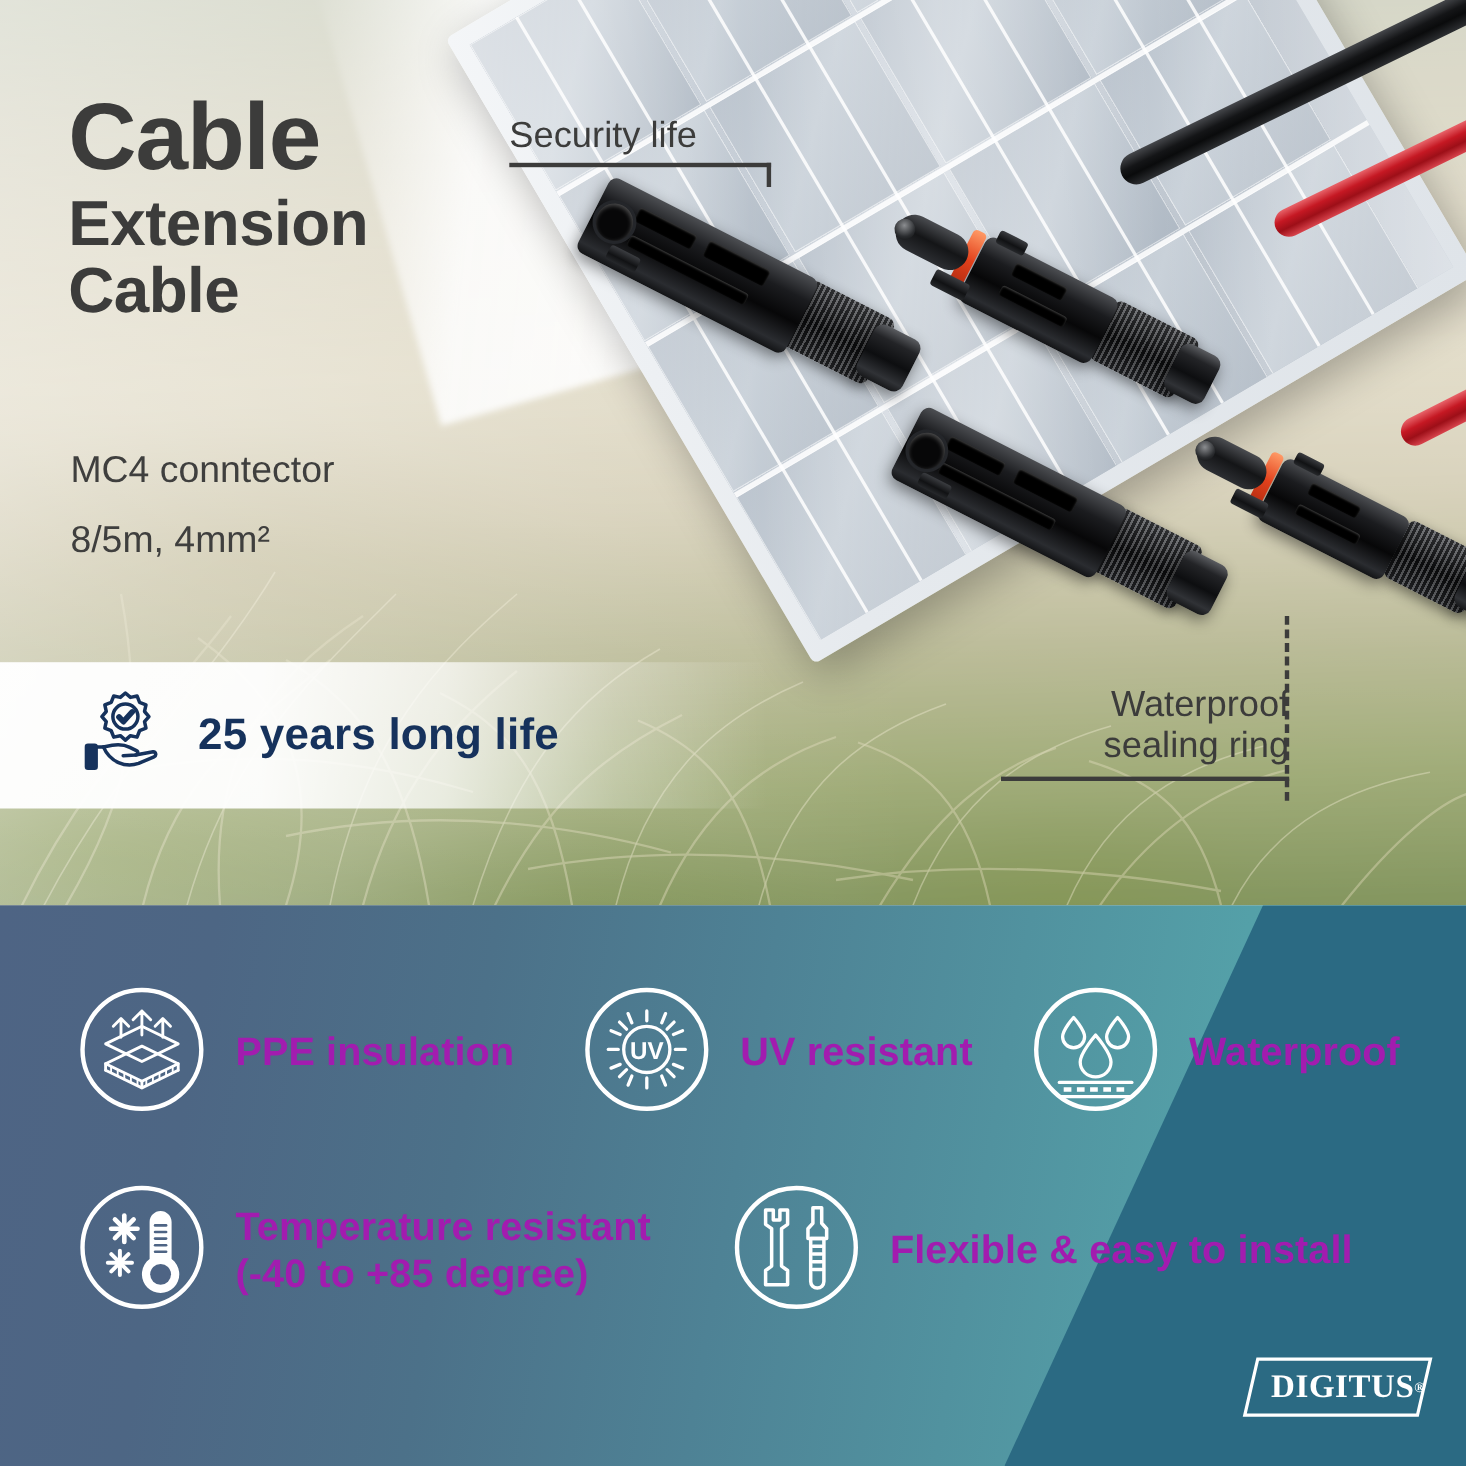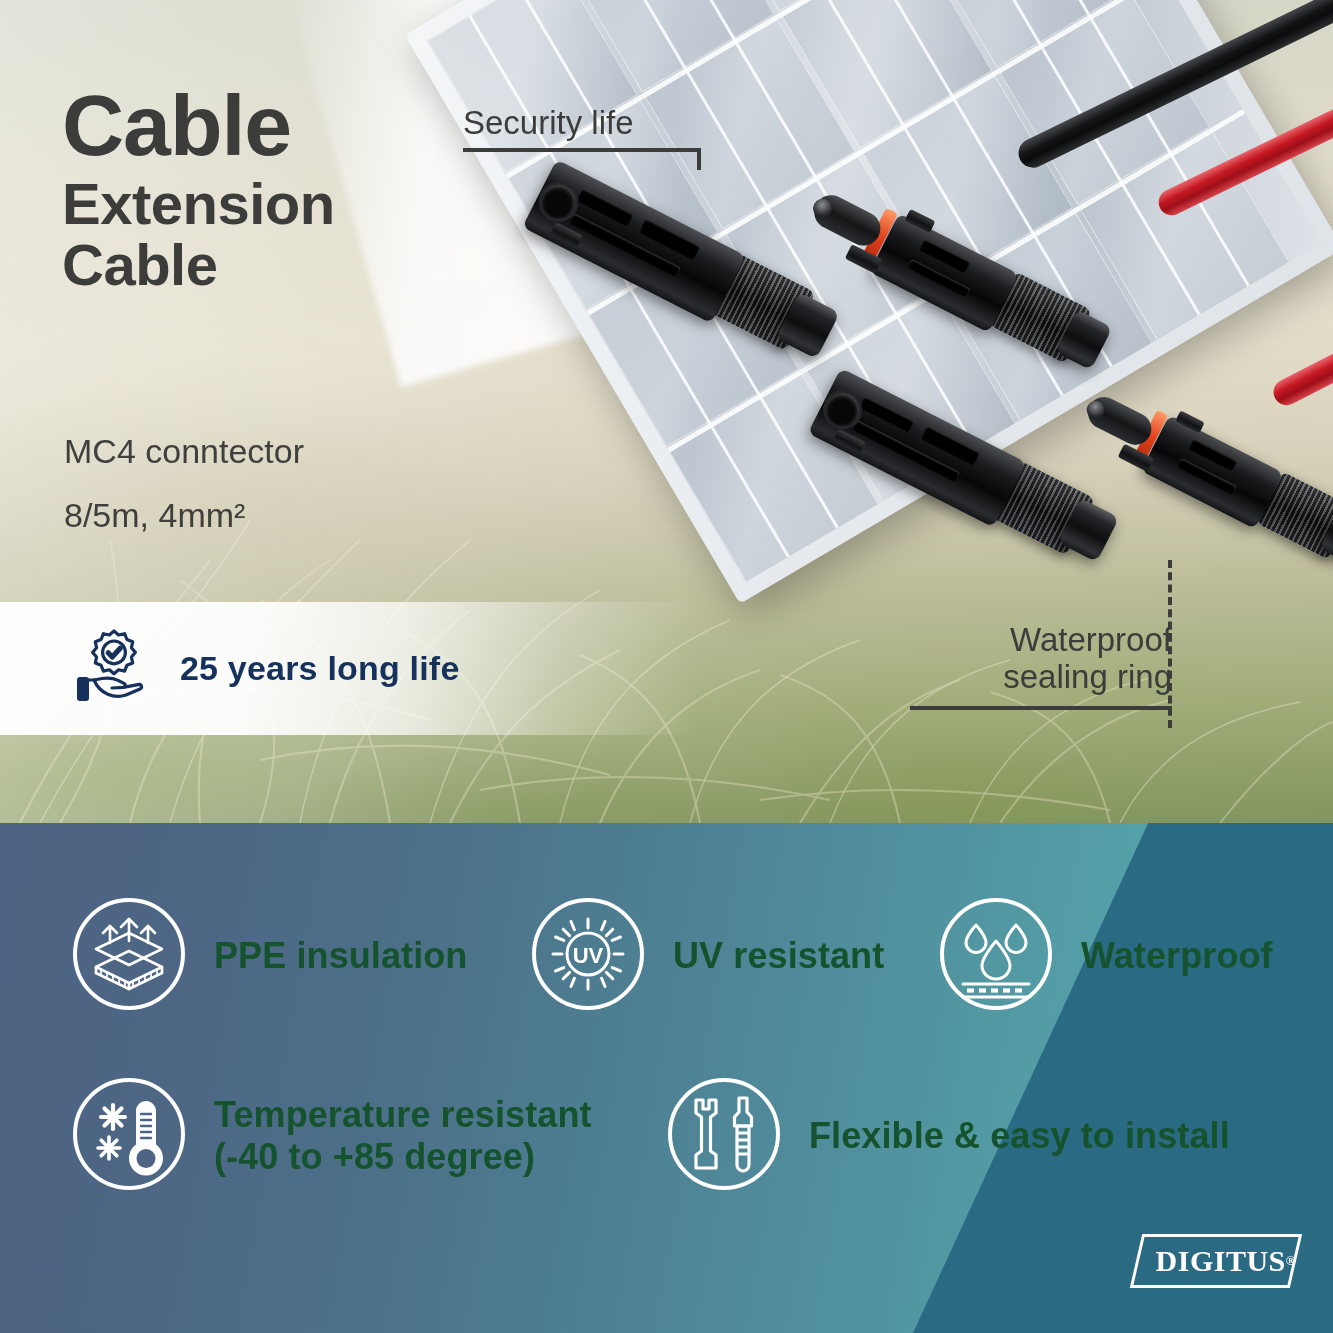--- a/index.html
+++ b/index.html
@@ -138,21 +138,21 @@
     letter-spacing:-1px;margin:0;
   }
   .t-ext{
     font-size:58px;font-weight:bold;color:#3c3c3b;line-height:1.06;
     letter-spacing:-.5px;margin:6px 0 0 0;
   }
   .t-cab{
     font-size:58px;font-weight:bold;color:#3c3c3b;line-height:1.06;
     letter-spacing:-.5px;margin:0;
   }
-  .sub-block{position:absolute;left:64px;top:434px;z-index:40;}
+  .sub-block{position:absolute;left:64px;top:410px;z-index:40;}
   .sub-line{font-size:34px;color:#3f3f3e;line-height:1.0;margin:0 0 30px 0;}
 
   
   .callout{position:absolute;z-index:45;color:#3c3c3b;}
   .callout .ctext{font-size:33px;font-weight:500;line-height:1.12;white-space:nowrap;}
   .co-lock{left:463px;top:105px;}
   .co-lock .rule{
     position:relative;margin-top:6px;width:238px;height:4px;background:#3c3c3b;
   }
   .co-lock .rule::after{
@@ -169,39 +169,39 @@
   }
 
   
   .badge{
     position:absolute;left:0;top:602px;width:698px;height:133px;z-index:46;
     background:linear-gradient(90deg, rgba(255,255,255,.97) 0%, rgba(255,255,255,.95) 34%, rgba(255,255,255,.72) 58%, rgba(255,255,255,.28) 80%, rgba(255,255,255,0) 100%);
     display:flex;align-items:center;
   }
   .badge-icon{margin-left:70px;flex:0 0 auto;}
   .badge-text{
-    margin-left:26px;font-size:34px;font-weight:bold;color:#16325c;letter-spacing:.2px;
+    margin-left:26px;font-size:40px;font-weight:bold;color:#16325c;letter-spacing:.2px;
   }
 
   
   .features{
     position:absolute;left:0;top:823px;width:1333px;height:510px;
     background:linear-gradient(100deg,#4e6484 0%,#4d6684 14%,#4c7189 32%,#4e8295 50%,#51929f 66%,#54a0a8 80%, #5aa9af 100%);
     overflow:hidden;
   }
   .wedge2{
     position:absolute;right:0;top:0;width:420px;height:510px;
     background:#2b6a83;
     clip-path:polygon(56% 0%, 100% 0%, 100% 100%, 0% 100%);
   }
   .feat-grid{position:absolute;inset:0;z-index:5;}
   .feat{position:absolute;display:flex;align-items:center;}
   .feat .fi{flex:0 0 auto;}
   .feat .fl{
-    margin-left:24px;color:#14532d;font-size:36px;font-weight:bold;
+    margin-left:24px;color:#a21caf;font-size:36px;font-weight:bold;
     line-height:1.18;white-space:pre-line;letter-spacing:.1px;
   }
   .f1{left:68px;top:893px;}
   .f2{left:527px;top:893px;}
   .f3{left:935px;top:893px;}
   .f4{left:68px;top:1073px;}
   .f5{left:663px;top:1073px;}
 
   
   .logo{

